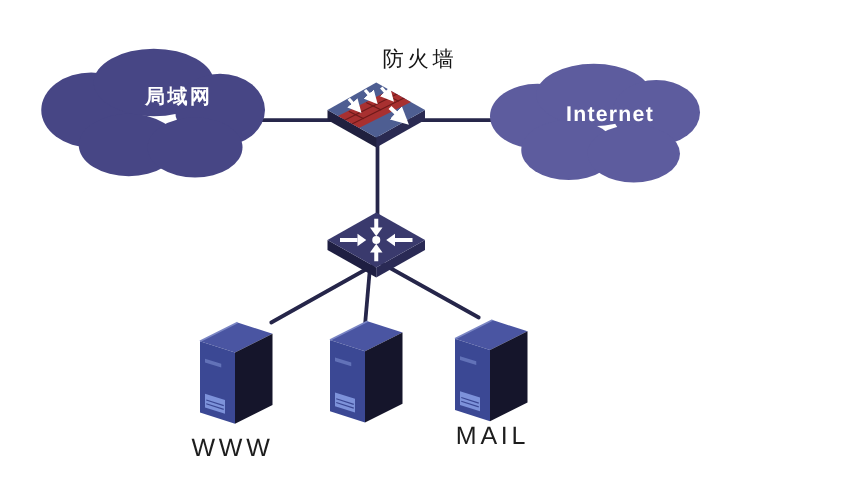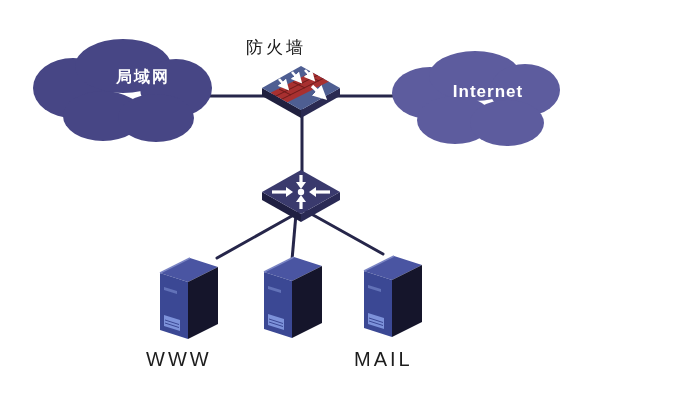--- a/index.html
+++ b/index.html
@@ -11,25 +11,25 @@
   .edges-layer{left:0;top:0;width:676px;height:403px;z-index:1;}
   .cloud-svg{z-index:2;}
   .device-svg{z-index:3;}
   .server-svg{z-index:2;}
   .cloud-label{
     z-index:4;text-align:center;color:#fff;font-weight:bold;
     font-size:16px;letter-spacing:2px;line-height:20px;
   }
   .internet-label{font-size:17px;letter-spacing:1px;}
   .fw-label{
-    z-index:4;text-align:left;color:#151515;font-size:17px;
+    z-index:4;text-align:right;color:#151515;font-size:17px;
     letter-spacing:3px;line-height:22px;
   }
   .server-label{
-    z-index:3;color:#1d1d1d;font-size:20px;
+    z-index:3;text-align:center;color:#1d1d1d;font-size:20px;
     letter-spacing:3px;line-height:22px;font-weight:300;
   }
 </style>
 </head>
 <body>
 
 <div id="canvas">
 
   <svg class="abs edges-layer" viewBox="0 0 676 403" width="676" height="403">
     <g fill="none" stroke-width="3" stroke-linecap="round" stroke="#26264a">
@@ -139,15 +139,15 @@
   <svg class="abs server-svg" style="left:362px;top:249px;" viewBox="0 0 64 92" width="64" height="92">
     <polygon points="2,22 32,7 60,16 30,31" fill="#4a55a2"></polygon>
     <polygon points="2,22 30,31 30,88 2,79" fill="#3b4894"></polygon>
     <polygon points="30,31 60,16 60,73 30,88" fill="#15152b"></polygon>
     <line x1="2" y1="22" x2="32" y2="7" stroke-width="1.4" stroke="#7a85c4"></line>
     <polygon points="6,36 19,40 19,43 6,39" fill="#6272b8"></polygon>
     <polygon points="6,64 22,69 22,80 6,75" fill="#7d92da"></polygon>
     <line x1="7" y1="69" x2="21" y2="73.5" stroke="#3b4894" stroke-width="1"></line>
     <line x1="7" y1="72" x2="21" y2="76.5" stroke="#3b4894" stroke-width="1"></line>
   </svg>
-  <div class="abs server-label" style="left:354px;top:348px;width:80px;">MAIL</div>
+  <div class="abs server-label" style="left:354px;top:338px;width:80px;">MAIL</div>
 
 </div>
 
 </body></html>

